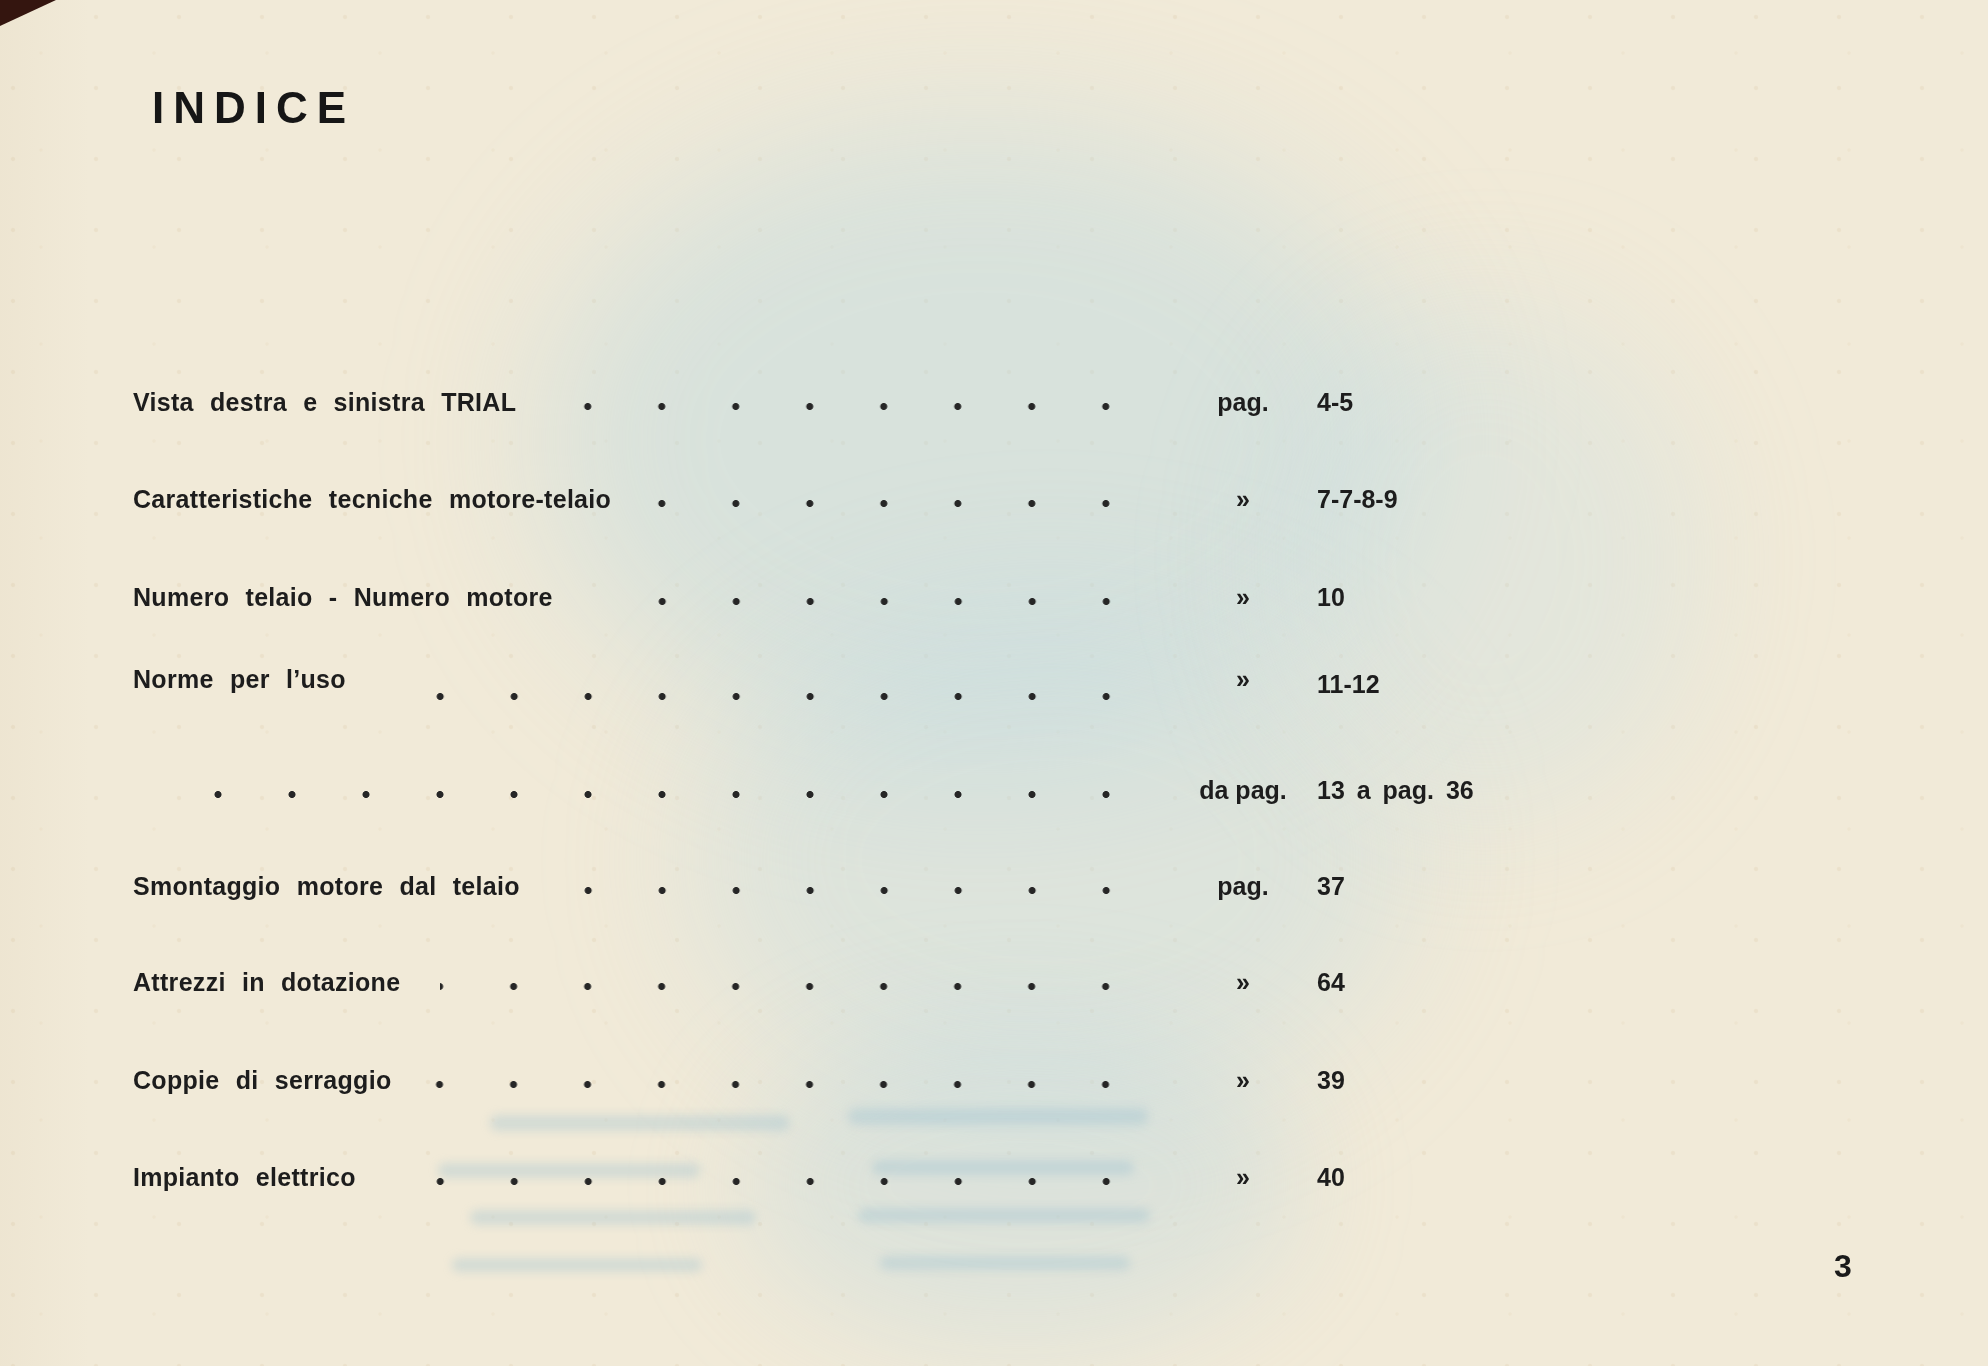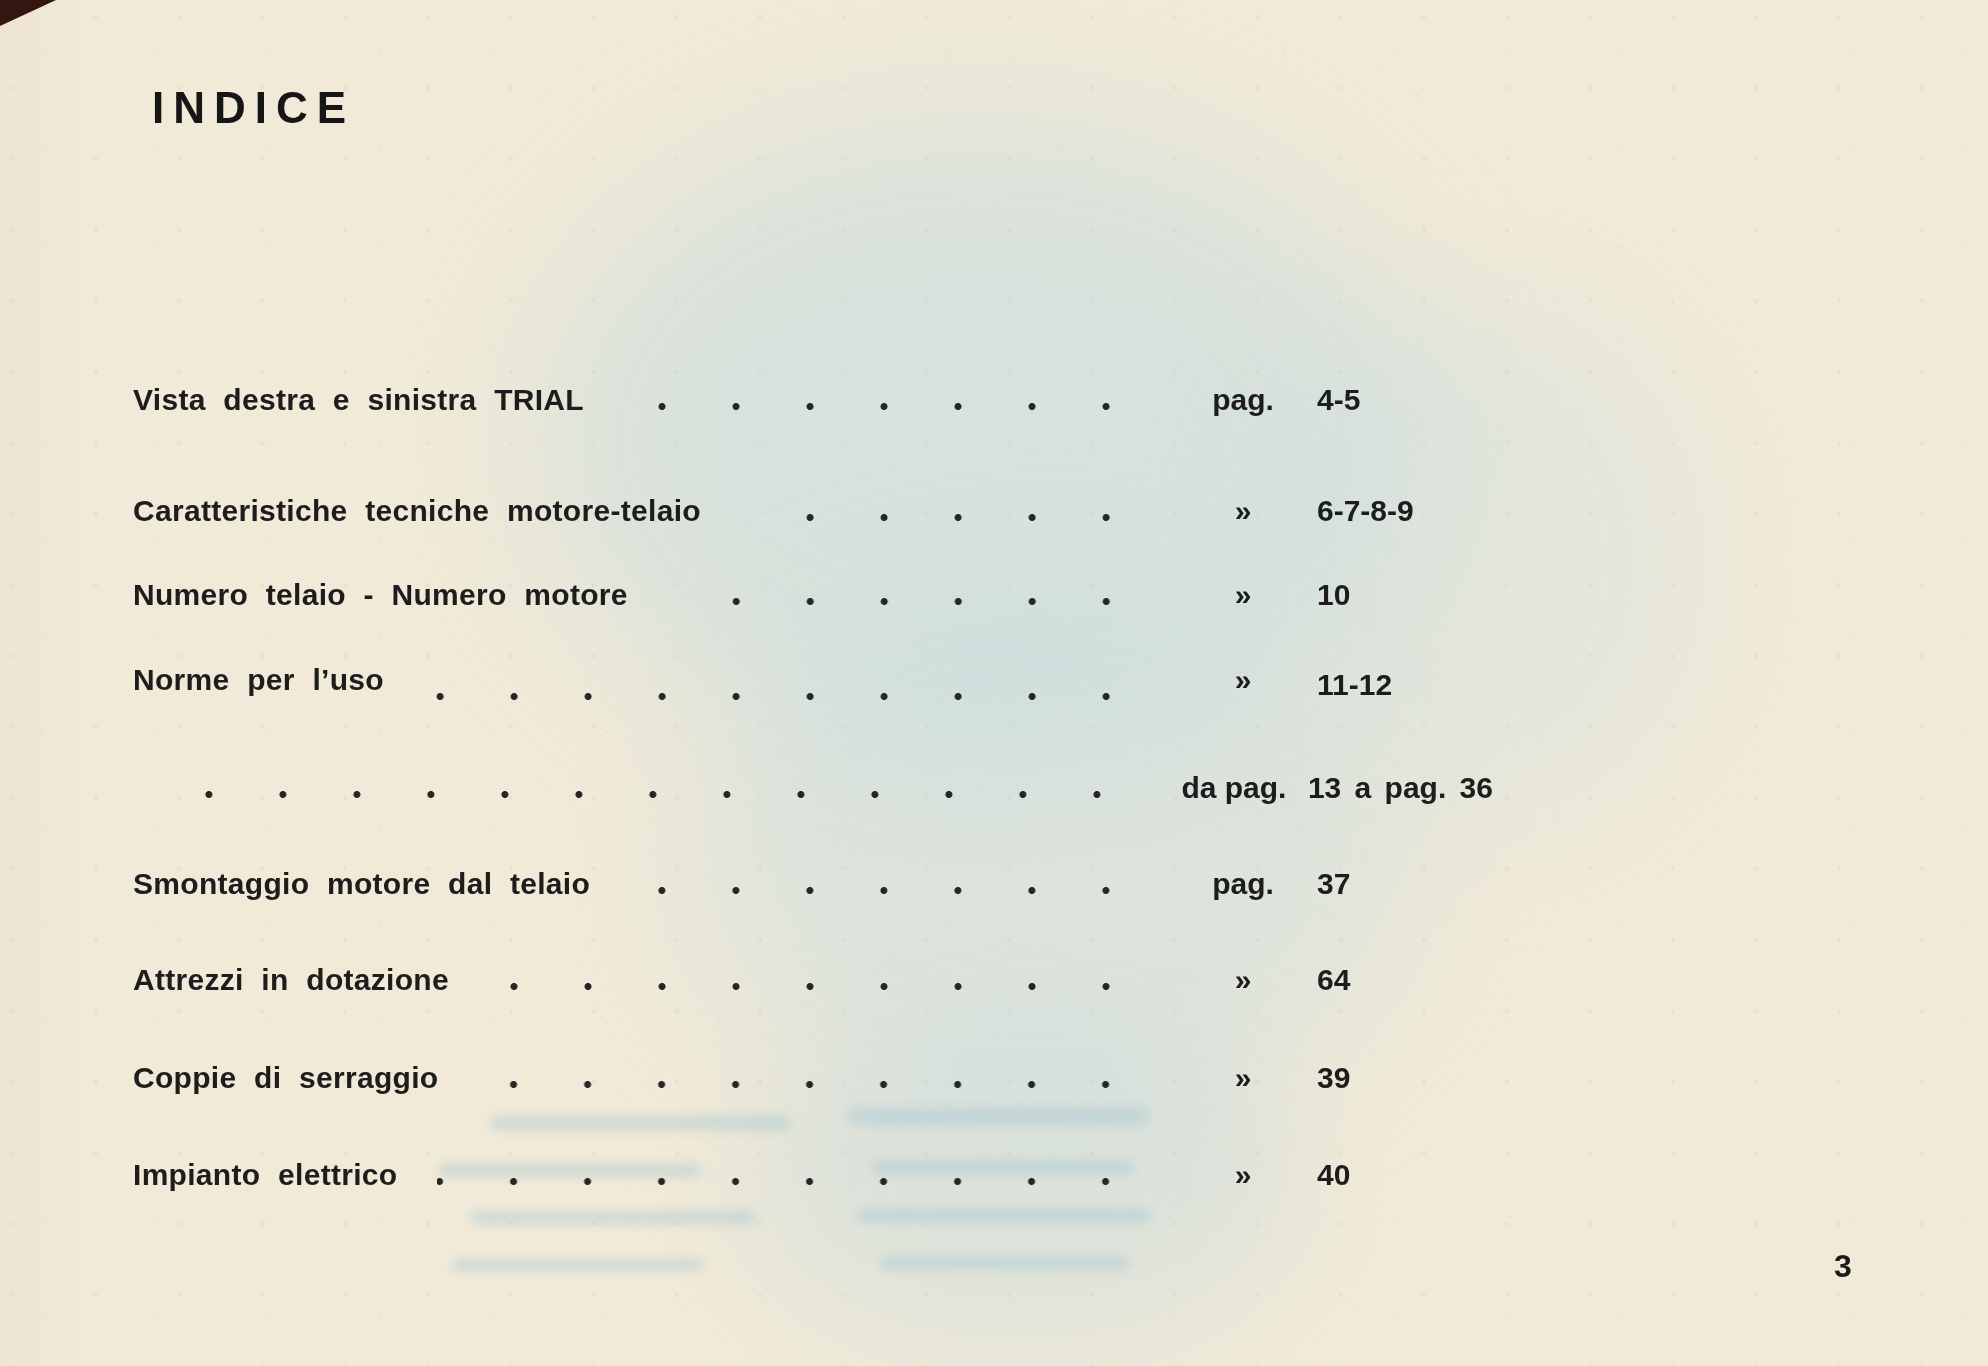--- a/index.html
+++ b/index.html
@@ -52,37 +52,37 @@
 
   .title {
     position:absolute; left:152px; top:86px;
     font-size:44px; line-height:1; font-weight:bold;
     letter-spacing:9px; color:#161616;
   }
 
   .toc-row {
     position:absolute; left:133px; width:1360px; height:56px;
     display:flex; align-items:flex-end;
-    font-size:30px; font-weight:bold; line-height:1.25;
+    font-size:25px; font-weight:bold; line-height:1.25;
     white-space:nowrap;
   }
   .toc-row .label { flex:0 0 auto; word-spacing:9px; letter-spacing:0.3px; }
   .toc-row .leader {
     flex:1 1 auto; align-self:stretch;
     margin:0 36px 0 40px;
     background-image:radial-gradient(circle, #262626 3.1px, transparent 3.9px);
     background-size:74px 9px;
     background-repeat:repeat-x;
     background-position:right 4px bottom 7px;
   }
   .toc-row .ref   { flex:0 0 120px; text-align:center; }
   .toc-row .pages { flex:0 0 190px; padding-left:14px; text-align:left; word-spacing:5px; overflow:visible;margin-top:10px; }
 
   .r0 { top:362px;  }
-  .r1 { top:473px;  }
+  .r1 { top:459px;  }
   .r2 { top:557px;  }
   .r3 { top:652px;align-items:center;  }
   .r4 { top:750px;  }
   .r5 { top:846px;  }
   .r6 { top:942px;  }
   .r7 { top:1040px; }
   .r8 { top:1137px; }
 
   .page-number {
     position:absolute; left:1834px; top:1248px;
@@ -116,21 +116,21 @@
   <span class="label">Vista destra e sinistra TRIAL</span>
   <span class="leader"></span>
   <span class="ref">pag.</span>
   <span class="pages">4-5</span>
 </div>
 
 <div class="toc-row r1">
   <span class="label">Caratteristiche tecniche motore-telaio</span>
   <span class="leader"></span>
   <span class="ref">»</span>
-  <span class="pages">6-7-8-9</span>
+  <span class="pages">7-7-8-9</span>
 </div>
 
 <div class="toc-row r2">
   <span class="label">Numero telaio - Numero motore</span>
   <span class="leader"></span>
   <span class="ref">»</span>
   <span class="pages">10</span>
 </div>
 
 <div class="toc-row r3">

